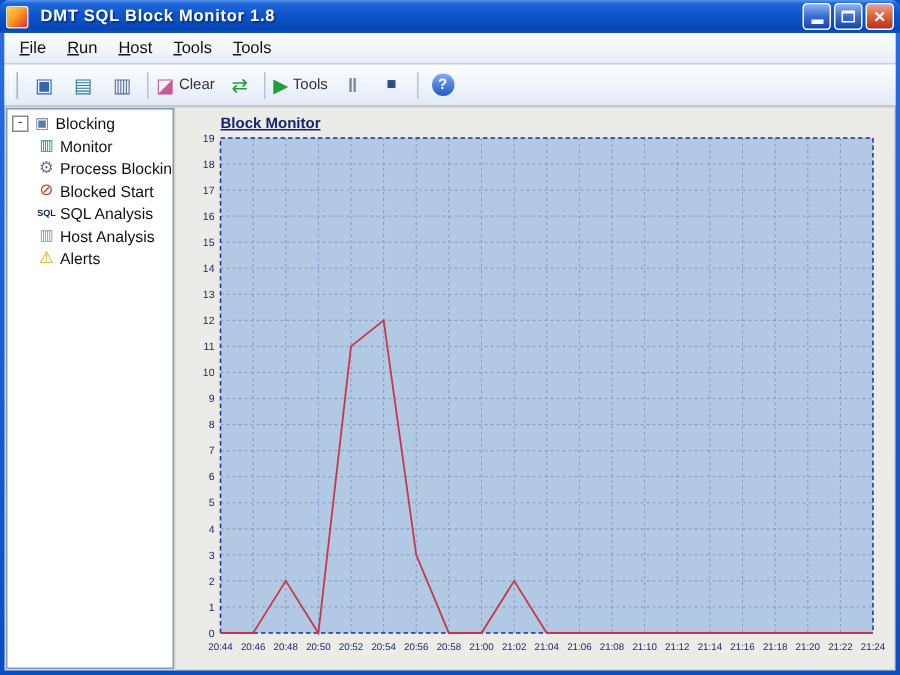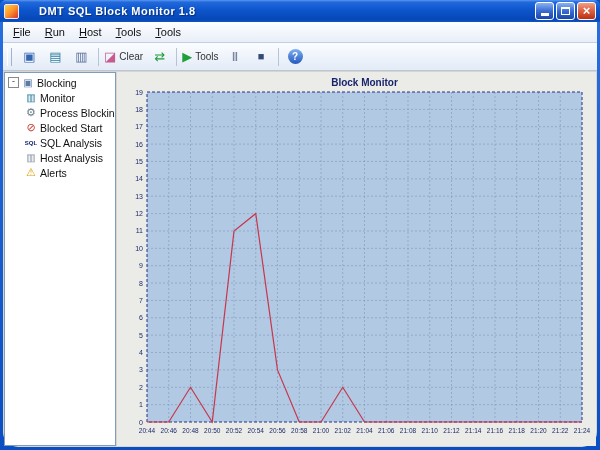--- a/index.html
+++ b/index.html
@@ -1,36 +1,36 @@
 <!DOCTYPE html>
 <html><head>
 <meta charset="utf-8">
 <style>
   html,body{margin:0;padding:0;}
   body{width:600px;height:450px;overflow:hidden;font-family:"Liberation Sans",sans-serif;background:#0a50c8;}
   .window{width:600px;height:450px;box-sizing:border-box;display:flex;flex-direction:column;
     background:linear-gradient(180deg,#2a6fe0,#0a4ec4);border-radius:6px 6px 0 0;}
   
-  .titlebar{height:22px;display:flex;align-items:center;padding:0 4px;gap:20px;border-radius:6px 6px 0 0;
+  .titlebar{height:22px;display:flex;align-items:center;padding:0 4px;gap:8px;border-radius:6px 6px 0 0;
     background:linear-gradient(180deg,#5a96ee 0%,#2168dc 10%,#0d55cc 45%,#0747b6 90%,#1055c6 100%);}
   .app-icon{width:13px;height:13px;border-radius:2px;flex:0 0 auto;
     background:linear-gradient(135deg,#ffd24a 0%,#ff9b2a 45%,#d93328 100%);border:1px solid #e8e8ff;}
   .title-text{color:#fff;font-weight:bold;font-size:11px;text-shadow:1px 1px 1px #06317e;flex:1;
     white-space:nowrap;overflow:hidden;letter-spacing:.5px;}
   .win-buttons{display:flex;gap:2px;}
   .wbtn{width:19px;height:18px;border-radius:3px;border:1px solid #fff;display:flex;align-items:center;
     justify-content:center;box-sizing:border-box;cursor:default;
     background:linear-gradient(180deg,#8ab2f2 0%,#3а6cd2 50%,#1a46aa 100%);
     background:linear-gradient(180deg,#8ab2f2 0%,#3a6cd2 50%,#1a46aa 100%);}
   .wbtn.close{background:linear-gradient(180deg,#f0a086 0%,#dd6547 45%,#bb3012 100%);}
   .glyph-min{width:8px;height:3px;background:#fff;align-self:flex-end;margin:0 0 3px 0;}
   .glyph-max{width:9px;height:8px;border:1px solid #fff;border-top:2px solid #fff;box-sizing:border-box;}
   .glyph-close{color:#fff;font-size:13px;font-weight:bold;line-height:1;margin-top:-1px;}
   
-  .window-body{flex:1;margin:0 3px 3px 3px;background:#d8d5cc;display:flex;flex-direction:column;min-height:0;border-radius:15px;}
+  .window-body{flex:1;margin:0 3px 3px 3px;background:#d8d5cc;display:flex;flex-direction:column;min-height:0;}
   
   .menubar{height:20px;display:flex;align-items:center;padding:0 3px;font-size:11px;color:#111;
     background:linear-gradient(180deg,#fdfeff,#e8eef8);border-bottom:1px solid #c3cfe2;}
   .menu-item{display:inline-block;padding:3px 7px;cursor:default;}
   .menu-item::first-letter{text-decoration:underline;}
   
   .toolbar{height:27px;display:flex;align-items:center;padding:0 4px;gap:1px;
     background:linear-gradient(180deg,#fbfdff,#e3ebf7);border-bottom:1px solid #b9c6da;}
   .tb-handle{width:3px;height:18px;margin-right:4px;border-left:1px solid #fff;border-right:1px solid #9fb4cf;}
   .tbtn{min-width:23px;height:22px;display:flex;align-items:center;justify-content:center;gap:3px;
@@ -50,22 +50,22 @@
   .tree-row{display:flex;align-items:center;gap:3px;height:15px;padding-left:3px;white-space:nowrap;cursor:default;}
   .tree-row.child{padding-left:20px;}
   .expander{width:9px;height:9px;border:1px solid #888;background:#fff;font-size:9px;line-height:7px;
     text-align:center;flex:0 0 auto;color:#333;}
   .ticon{width:12px;display:inline-flex;justify-content:center;font-size:10px;flex:0 0 auto;line-height:1;}
   .i-server{color:#5a7ba6;} .i-monitor{color:#2d7f9e;} .i-gear{color:#6a7a8a;font-size:11px;}
   .i-blocked{color:#c43a2e;font-size:11px;} .i-host{color:#8a94a4;} .i-alert{color:#e0a010;font-size:11px;}
   .i-sql{font-size:6px;font-weight:bold;color:#16246e;letter-spacing:0;}
   
   .chart-panel{flex:1;position:relative;background:#ebebe7;margin:1px 1px 1px 0;min-width:0;}
-  .chart-title{position:absolute;top:5px;left:30px;right:14px;text-align:center;font-size:10px;
-    font-weight:bold;color:#16246e;z-index:2;}
+  .chart-title{position:absolute;top:5px;left:30px;right:14px;font-size:10px;
+    font-weight:bold;color:#16246e;z-index:2;text-decoration:underline;}
   .chart-canvas{position:absolute;inset:0;}
 </style>
 </head>
 <body>
 
 <div class="window">
 
   <div class="titlebar">
     <div class="app-icon"></div>
     <span class="title-text">DMT SQL Block Monitor 1.8</span>

